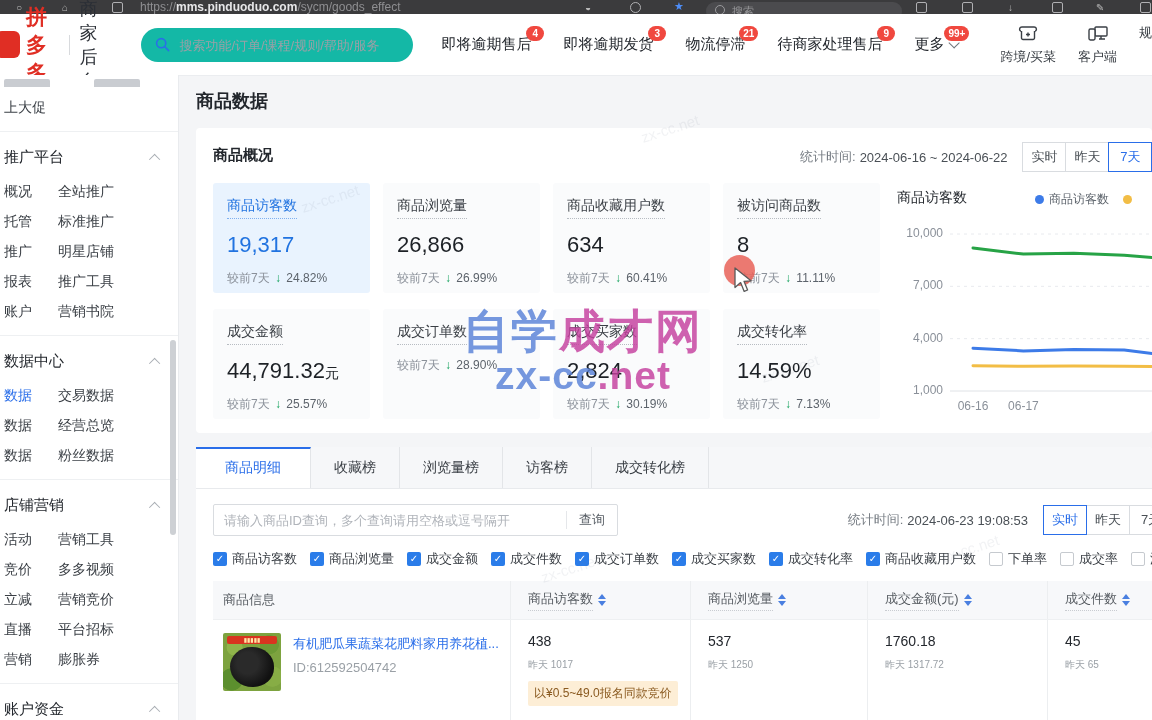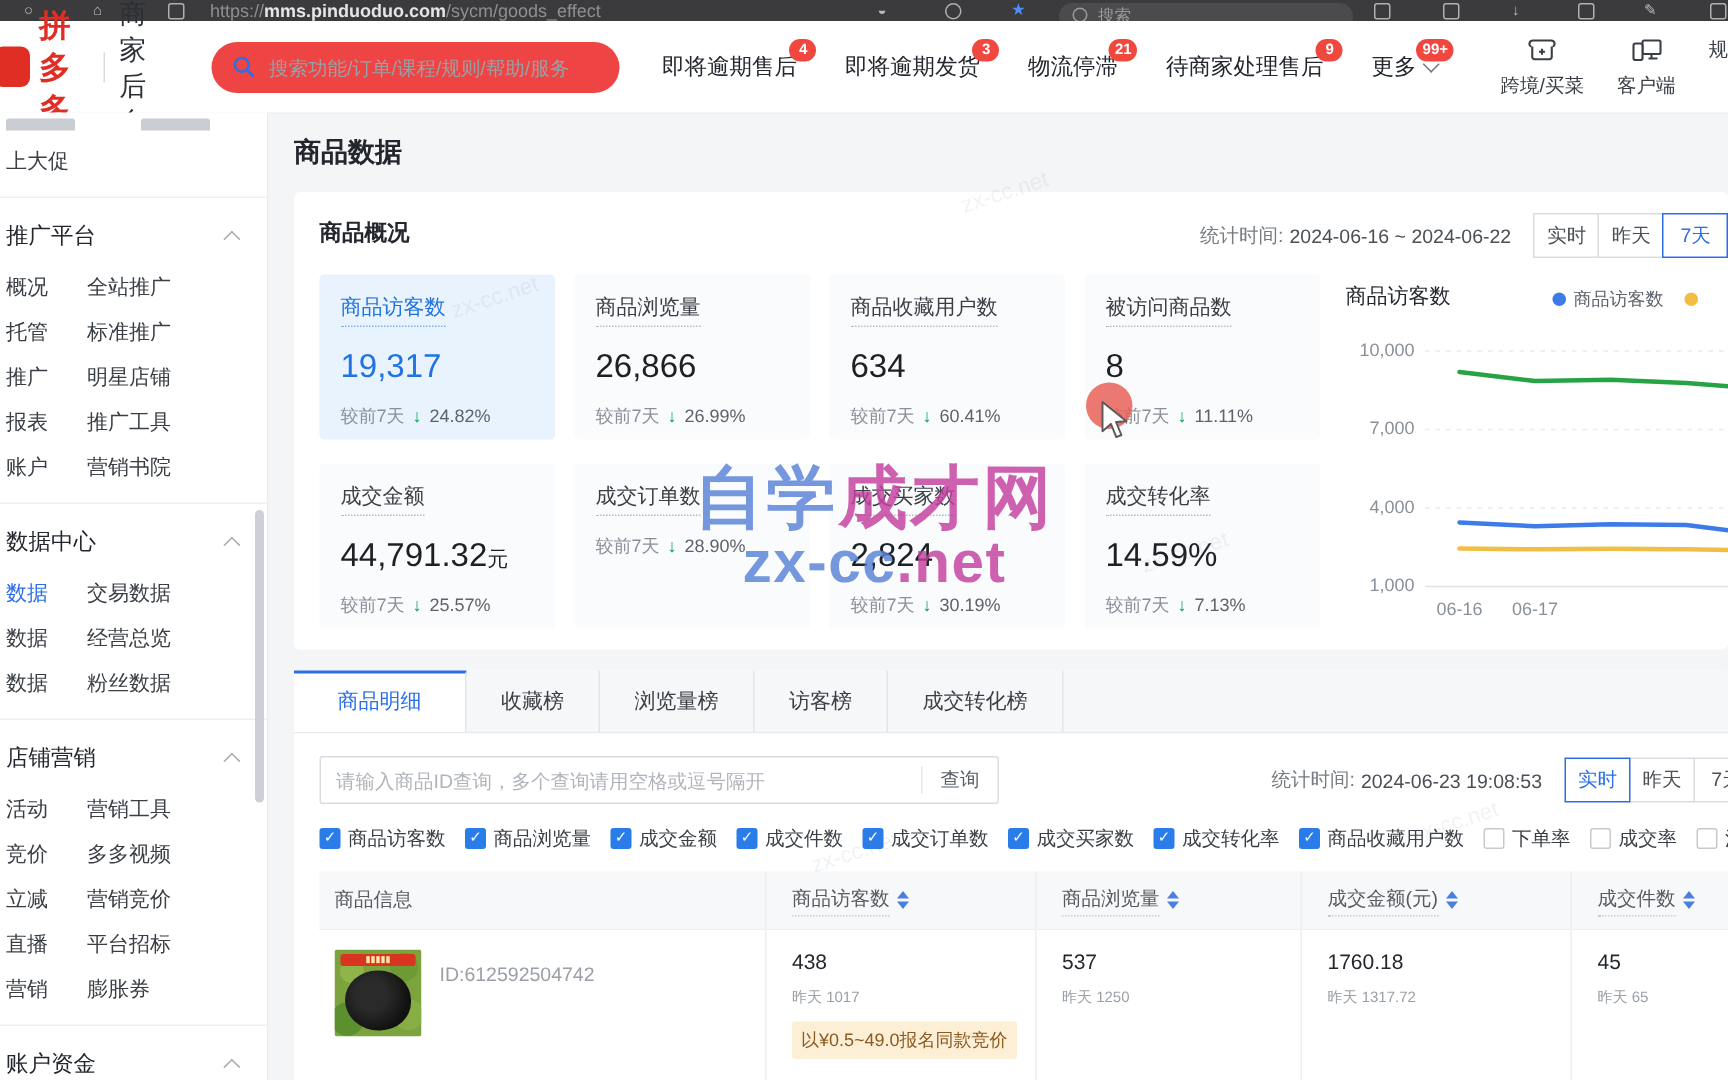--- a/index.html
+++ b/index.html
@@ -19,21 +19,21 @@
   .bb-pill .mag{position:absolute;left:9px;top:3px;width:8px;height:8px;border:1.5px solid #9a9a9d;border-radius:50%;}
   .bb-sq{position:absolute;bottom:1px;width:9px;height:9px;border:1.5px solid #b0b0b3;border-radius:2px;}
   .bb-star{color:#4d8df7;font-size:11px;}
   
   .app-header{position:absolute;left:0;top:14px;width:1152px;height:61px;background:#fff;
     border-bottom:1px solid #ebedf0;display:flex;align-items:center;}
   .logo-ic{width:24px;height:27px;background:#e02e24;border-radius:6px;margin-left:-4px;flex:none;}
   .logo-txt{color:#e02e24;font-size:21px;font-weight:bold;margin-left:6px;letter-spacing:1px;}
   .logo-div{width:1px;height:20px;background:#d8dadd;margin:0 10px;}
   .portal{font-size:18px;color:#2b2f36;}
-  .hd-search{position:relative;width:272px;height:34px;background:#ef4444;border-radius:17px;margin-left:26px;flex:none;}
+  .hd-search{position:relative;width:272px;height:34px;background:#14b8a6;border-radius:17px;margin-left:26px;flex:none;}
   .hd-search input{position:absolute;left:36px;top:0;width:220px;height:34px;border:none;background:transparent;outline:none;
     font-size:13px;color:#333;font-family:inherit;}
   .hd-search input::placeholder{color:#9aa0a6;}
   .hd-search svg{position:absolute;left:14px;top:9px;}
   .hd-nav{display:flex;align-items:center;margin-left:28px;gap:32px;}
   .nav-item{position:relative;font-size:15px;color:#23272d;white-space:nowrap;cursor:pointer;}
   .nav-badge{position:absolute;top:-9px;right:-13px;min-width:10px;height:15px;padding:0 4px;border-radius:8px;
     background:#f0483f;color:#fff;font-size:10px;line-height:15px;text-align:center;font-weight:bold;}
   .nav-caret{display:inline-block;width:7px;height:7px;border-right:1.5px solid #6f757c;border-bottom:1.5px solid #6f757c;
     transform:rotate(45deg) translateY(-3px);margin-left:4px;}
@@ -91,21 +91,21 @@
   .ytick{position:absolute;left:0;width:48px;text-align:right;font-size:12px;color:#8a9099;}
   .xtick{position:absolute;width:44px;text-align:center;font-size:12px;color:#8a9099;}
   
   .tabs-bar{position:absolute;left:0;top:0;right:0;height:41px;background:#f6f7f9;border-bottom:1px solid #e8eaed;
     display:flex;border-radius:4px 4px 0 0;}
   .tab{height:41px;line-height:41px;padding:0 23px;font-size:14px;color:#3a3f45;border-right:1px solid #e3e5e8;
     cursor:pointer;box-sizing:border-box;}
   .tab.active{background:#fff;color:#2a6ee9;border-top:2px solid #2a6ee9;line-height:37px;padding:0 29px;}
   .pd-content{position:absolute;left:17px;top:41px;right:17px;}
   .search-row{display:flex;align-items:center;margin-top:16px;}
-  .id-search{position:relative;width:453px;height:32px;border:1px solid #d9dce0;border-radius:2px;background:#fff;
+  .id-search{position:relative;width:405px;height:32px;border:1px solid #d9dce0;border-radius:2px;background:#fff;
     box-sizing:border-box;display:flex;align-items:center;}
   .id-search input{flex:1;border:none;outline:none;background:transparent;font-size:13px;color:#333;
     padding:0 10px;font-family:inherit;min-width:0;}
   .id-search input::placeholder{color:#b0b4ba;}
   .query-btn{flex:none;padding:0 12px;font-size:13px;color:#595f66;border-left:1px solid #e5e7ea;line-height:18px;cursor:pointer;}
   .search-right{margin-left:auto;margin-right:-38px;display:flex;align-items:center;white-space:nowrap;}
   .filters{display:flex;gap:13px;margin-top:14px;white-space:nowrap;}
   .filter{display:flex;align-items:center;font-size:13px;color:#3a3f45;cursor:pointer;flex:none;}
   .cb{width:14px;height:14px;border-radius:2px;margin-right:5px;box-sizing:border-box;flex:none;
     text-align:center;line-height:13px;font-size:10px;}
@@ -468,20 +468,21 @@
               </span>
             </div>
         </div>
         <div class="t-row">
           <div class="tc tc1">
             <div class="prod">
               <div class="thumb">
                   <div class="thumb-strip">▮▮▮▮▮</div>
                 </div>
               <div class="prod-info">
+                <div class="prod-title">有机肥瓜果蔬菜花肥料家用养花植...</div>
                 <div class="prod-id">ID:612592504742</div>
               </div>
             </div>
           </div>
           <div class="tc tc2">
             <div class="cell-main">438</div>
             <div class="cell-sub">昨天 1017</div>
             <div class="cell-tag">以¥0.5~49.0报名同款竞价</div>
           </div>
           <div class="tc tc3">

